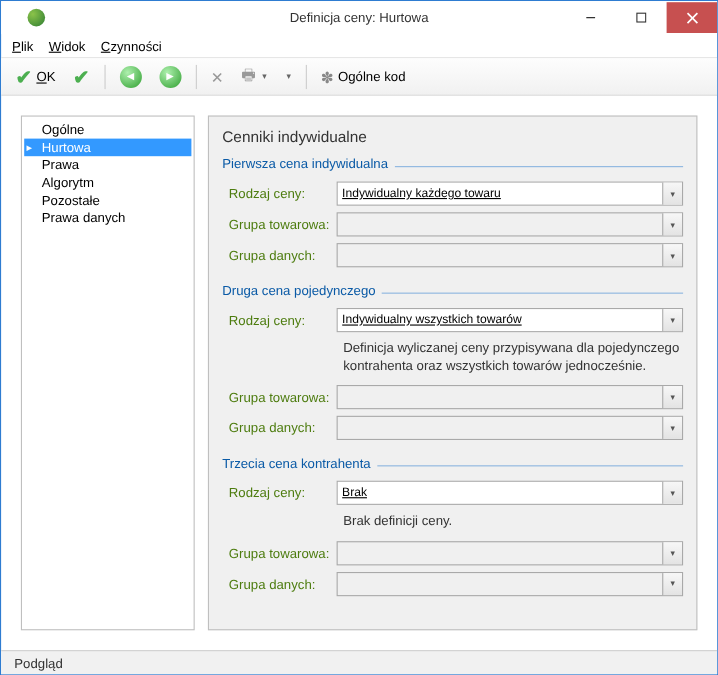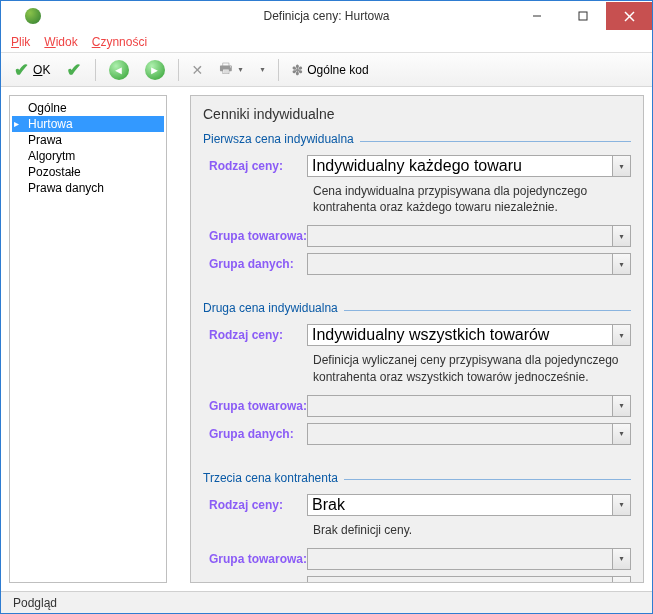--- a/index.html
+++ b/index.html
@@ -6,46 +6,46 @@
 body { font-family: "Segoe UI", Tahoma, sans-serif; font-size: 12px; background: #fff; width: 653px; height: 614px; overflow: hidden; border: 1px solid #2e7cd1; }
 .titlebar { height: 30px; background: #fff; display: flex; align-items: center; justify-content: space-between; padding-left: 24px; }
 .titlebar-left { display: flex; align-items: center; gap: 6px; }
 .app-icon { width: 16px; height: 16px; background: radial-gradient(circle at 30% 30%, #8bc34a, #2e7d32); border-radius: 50%; }
 .title { flex: 1; text-align: center; font-size: 12px; color: #333; position: absolute; left: 0; right: 0; pointer-events: none; }
 .window-controls { display: flex; z-index: 2; }
 .win-btn { width: 46px; height: 28px; display: flex; align-items: center; justify-content: center; color: #333; }
 .win-btn.close { background: #c75050; color: #fff; width: 46px; }
 .win-btn svg { display: block; }
 .menubar { height: 22px; display: flex; align-items: center; padding: 0 10px; gap: 14px; border-bottom: 1px solid #e0e0e0; }
-.menubar span { color: #ef4444; }
+.menubar span { color: #000000; }
 .menubar u { text-decoration: underline; }
 .toolbar { height: 34px; display: flex; align-items: center; padding: 0 6px; gap: 2px; background: linear-gradient(#fdfdfd,#f1f1f1); border-bottom: 1px solid #d8d8d8; }
 .tool-btn { display: flex; align-items: center; gap: 4px; padding: 3px 6px; border: 1px solid transparent; border-radius: 2px; }
 .tool-sep { width: 1px; height: 22px; background: #ccc; margin: 0 4px; }
 .check-icon { color: #4caf50; font-size: 18px; font-weight: bold; }
 .nav-arrow { display: inline-flex; width: 20px; height: 20px; border-radius: 50%; background: radial-gradient(circle at 35% 30%, #aef0ae, #2e9e2e); align-items: center; justify-content: center; color: #fff; font-size: 11px; }
 .gear-icon, .print-icon { color: #999; font-size: 14px; }
 .dd { font-size: 8px; color: #666; margin-left: 2px; }
 .wand-icon { color: #888; font-size: 14px; }
-.body-area { display: flex; padding: 8px; gap: 23px; height: calc(100% - 30px - 22px - 34px - 22px); }
+.body-area { display: flex; padding: 18px; gap: 12px; height: calc(100% - 30px - 22px - 34px - 22px); }
 .sidebar { width: 158px; border: 1px solid #bfbfbf; background: #fff; padding: 4px 2px; }
 .sidebar-item { padding: 1px 4px 1px 16px; color: #000; position: relative; white-space: nowrap; }
 .sidebar-item.selected { background: #3399ff; color: #fff; }
 .sidebar-item .arrow { position: absolute; left: 2px; top: 2px; font-size: 10px; }
 .main { flex: 1; border: 1px solid #bfbfbf; background: #f0f0f0; padding: 10px 12px; overflow-y: auto; }
 .main h2 { font-size: 14px; font-weight: normal; color: #333; margin-bottom: 10px; }
-.fieldset { border: none; margin-bottom: 26px; }
+.fieldset { border: none; margin-bottom: 14px; }
 .legend { color: #0a5aa6; font-size: 12px; padding-bottom: 3px; position: relative; }
 .legend::after { content: ""; position: absolute; left: 0; right: 0; top: 50%; height: 1px; background: #8ab4df; z-index: 0; }
 .legend span { background: #f0f0f0; position: relative; z-index: 1; padding-right: 6px; }
 .row { display: flex; align-items: center; margin: 6px 0; }
-.row-label { width: 104px; color: #8b5cf6; padding-left: 6px; font-weight: bold; }
+.row-label { width: 104px; color: #4d7c0f; padding-left: 6px; }
 .combo { flex: 1; display: flex; align-items: center; height: 22px; background: #fff; border: 1px solid #a9a9a9; position: relative; }
 .combo.disabled { background: #f0f0f0; }
-.combo input { border: none; flex: 1; padding: 0 4px; font-family: inherit; font-size: 16px; background: transparent; height: 100%; outline: none; }
+.combo input { border: none; flex: 1; padding: 0 4px; font-family: inherit; font-size: 11px; background: transparent; height: 100%; outline: none; text-decoration: underline; }
 .combo .cbtn { width: 18px; height: 100%; border-left: 1px solid #a9a9a9; display: flex; align-items: center; justify-content: center; background: linear-gradient(#f7f7f7,#e3e3e3); font-size: 8px; color: #555; }
 .desc { margin: 4px 0 10px 110px; color: #333; line-height: 1.35; }
 .statusbar { height: 22px; border-top: 1px solid #d0d0d0; background: #f1f1f1; display: flex; align-items: center; justify-content: flex-start; padding: 0 12px; color: #333; }
 </style>
 </head>
 <body>
 
 <div class="titlebar">
   <div class="titlebar-left">
     <div class="app-icon"></div>
@@ -125,39 +125,38 @@
 
     <div class="fieldset">
       <div class="legend"><span>Pierwsza cena indywidualna</span></div>
       <div class="row">
         <div class="row-label">Rodzaj ceny:</div>
         <div class="combo">
           <input value="Indywidualny każdego towaru" style="">
           <div class="cbtn">▾</div>
         </div>
       </div>
-      <div class="desc">Cena indywidualna przypisywana dla pojedynczego kontrahenta oraz każdego towaru niezależnie.</div>
       <div class="row">
         <div class="row-label">Grupa towarowa:</div>
         <div class="combo disabled">
           <input value="" style="">
           <div class="cbtn">▾</div>
         </div>
       </div>
       <div class="row">
         <div class="row-label">Grupa danych:</div>
         <div class="combo disabled">
           <input value="" style="">
           <div class="cbtn">▾</div>
         </div>
       </div>
     </div>
 
     <div class="fieldset">
-      <div class="legend"><span>Druga cena indywidualna</span></div>
+      <div class="legend"><span>Druga cena pojedynczego</span></div>
       <div class="row">
         <div class="row-label">Rodzaj ceny:</div>
         <div class="combo">
           <input value="Indywidualny wszystkich towarów" style="">
           <div class="cbtn">▾</div>
         </div>
       </div>
       <div class="desc">Definicja wyliczanej ceny przypisywana dla pojedynczego kontrahenta oraz wszystkich towarów jednocześnie.</div>
       <div class="row">
         <div class="row-label">Grupa towarowa:</div>

